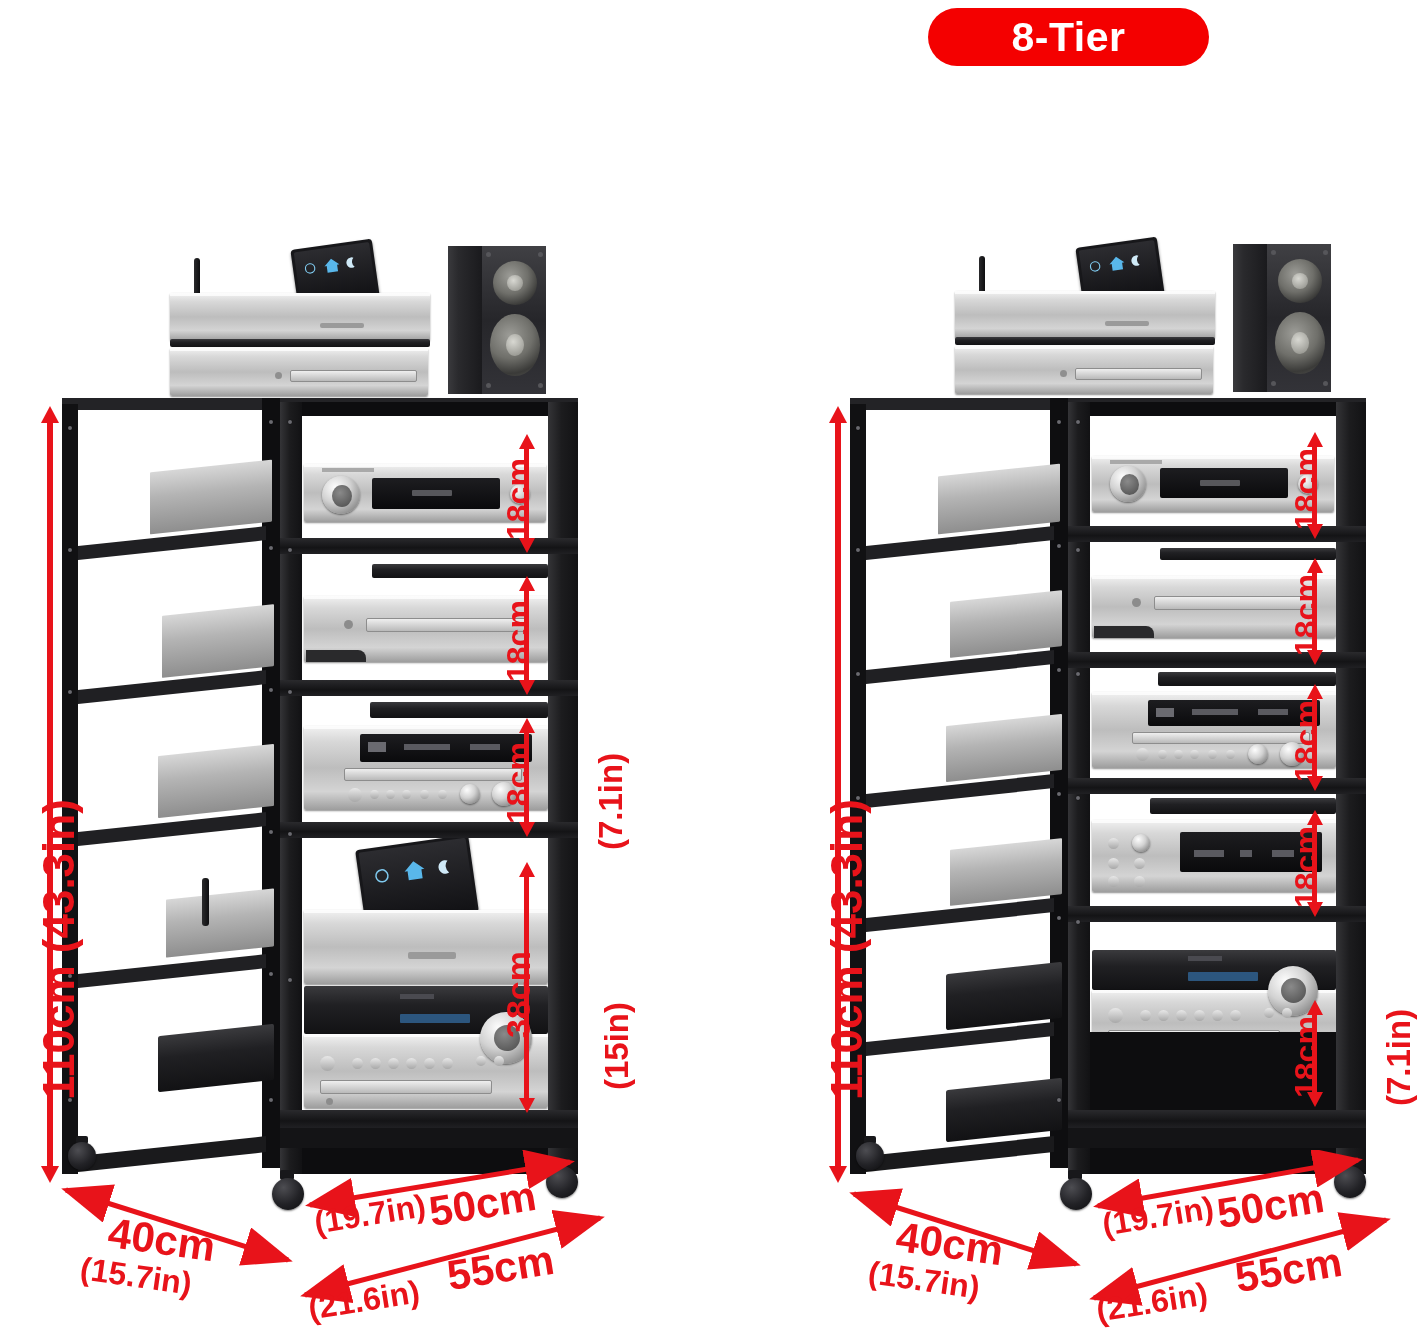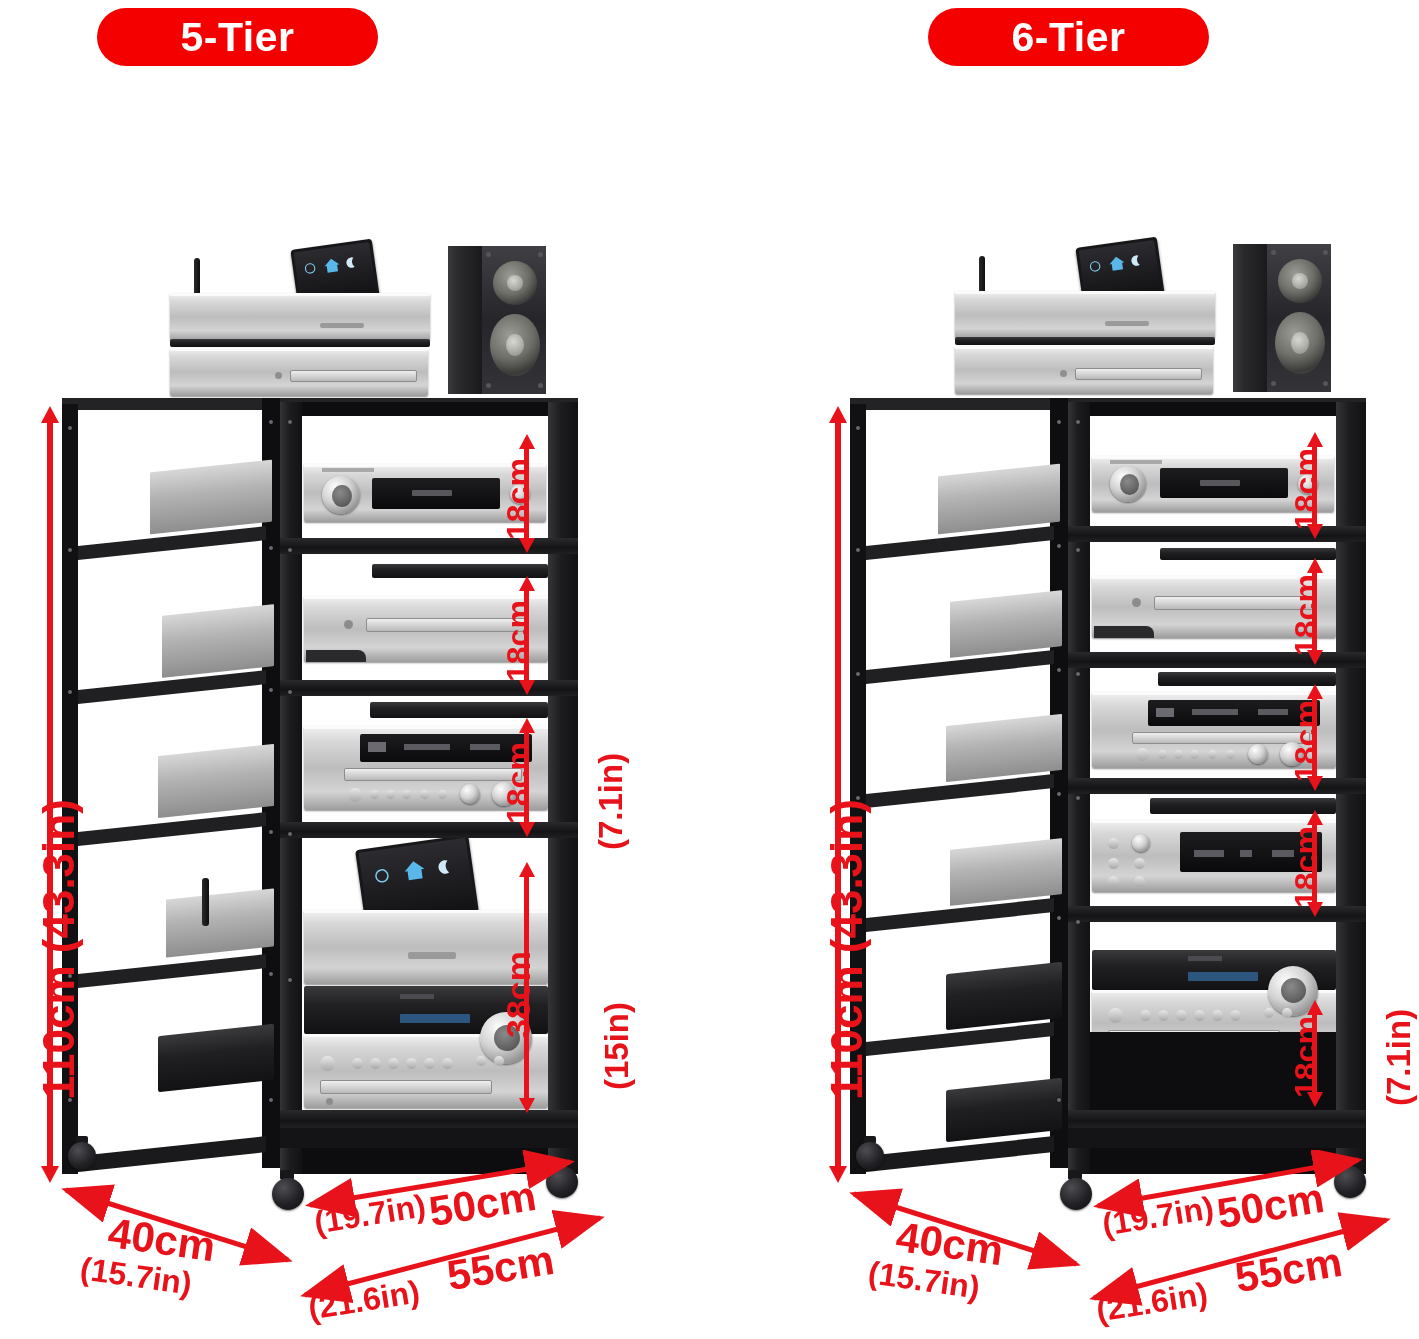--- a/index.html
+++ b/index.html
@@ -98,25 +98,22 @@
   .lbl-38{font-size:34px;}
   .lbl-in{font-size:33px;}
   .lbl-dim{font-size:42px;}
   .lbl-dim-in{font-size:32px;}
 </style>
 </head>
 <body>
 
 <div class="stage">
 
-  <div class="badge" style="left:97px;top:8px;width:281px;height:58px;">
-    <span>5-Tier</span>
-  </div>
   <div class="badge" style="left:928px;top:8px;width:281px;height:58px;">
-    <span>6-Tier</span>
+    <span>8-Tier</span>
   </div>
 
   <div class="panel panel-left">
 
     <div class="gear" style="left:170px;top:240px;width:380px;height:165px;">
 
       <div style="position:absolute;left:278px;top:6px;width:98px;height:148px;">
         <div class="spk-body" style="left:0;top:0;width:34px;height:148px;"></div>
         <div class="spk-baffle" style="left:34px;top:0;width:64px;height:148px;"></div>
         <div class="driver" style="left:45px;top:15px;width:44px;height:44px;"></div>

